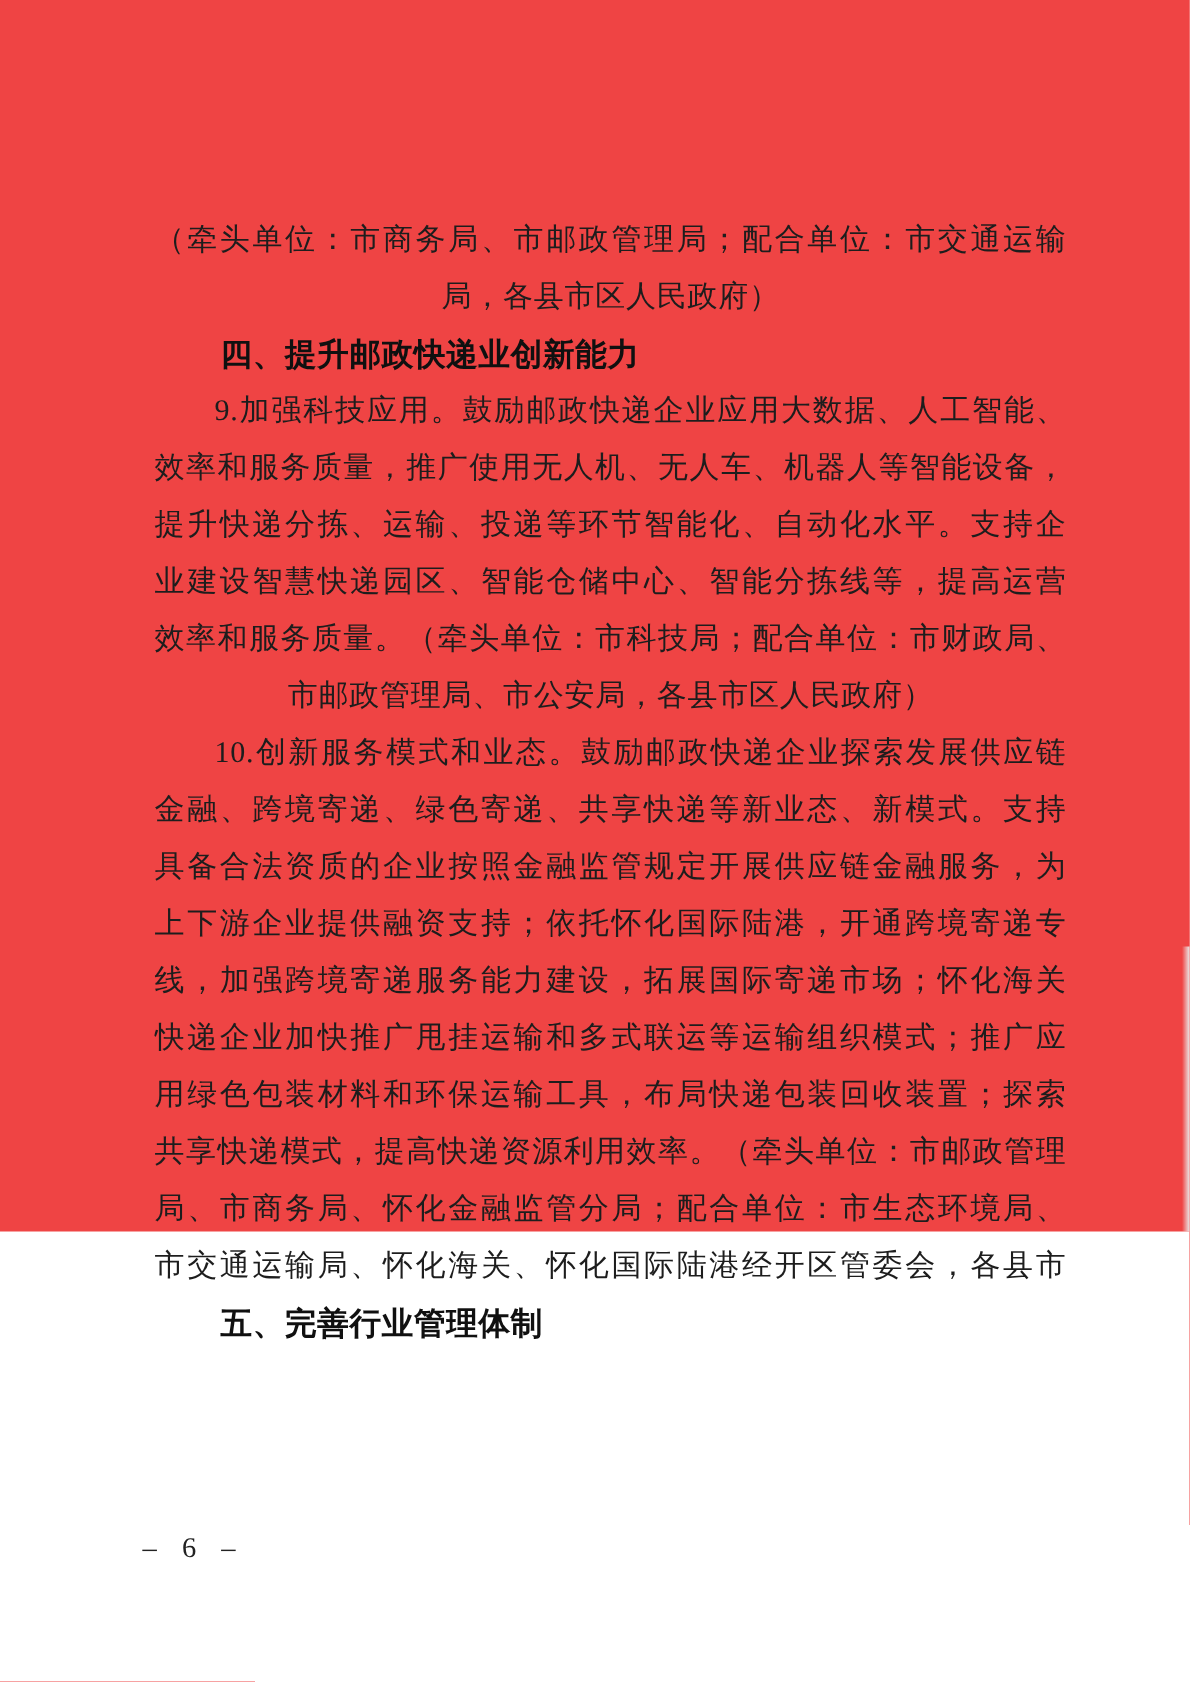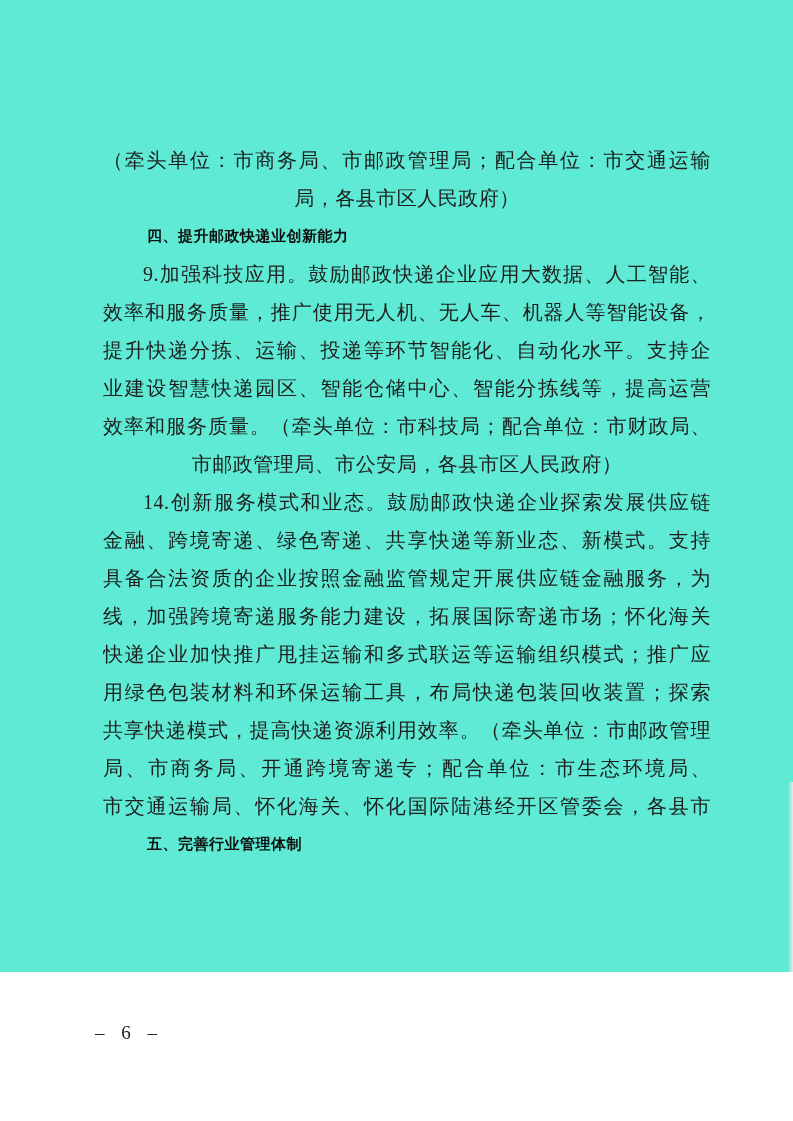--- a/index.html
+++ b/index.html
@@ -9,22 +9,22 @@
   }
   body {
     width: 793px;
     height: 1121px;
     background: #ffffff;
     overflow: hidden;
   }
   .page {
     position: relative;
     width: 793px;
-    height: 972px;
-    background: #5eead4;
+    height: 821px;
+    background: #ef4444;
     font-family: "Liberation Serif", serif;
     color: #1d1d1d;
   }
   .content {
     position: absolute;
     left: 103px;
     top: 141px;
     width: 608px;
   }
   .ln {
@@ -39,21 +39,21 @@
   .ln.fill {
     text-align: justify;
     text-align-last: justify;
   }
   .ln.ind {
     text-indent: 40px;
   }
   .ln.heading {
     font-family: Liberation Serif, serif;
     font-weight: 700;
-    font-size: 15px;
+    font-size: 21px;
     color: #101010;
     text-indent: 44px;
     text-align: right;
     text-align-last: left;
   }
   .page-number {
     position: absolute;
     left: 95px;
     top: 1022px;
     font-size: 19px;
@@ -78,28 +78,29 @@
   <div class="content">
     <div class="ln fill">（牵头单位：市商务局、市邮政管理局；配合单位：市交通运输</div>
     <div class="ln">局，各县市区人民政府）</div>
     <div class="ln heading">四、提升邮政快递业创新能力</div>
     <div class="ln fill ind">9.加强科技应用。鼓励邮政快递企业应用大数据、人工智能、</div>
     <div class="ln fill">效率和服务质量，推广使用无人机、无人车、机器人等智能设备，</div>
     <div class="ln fill">提升快递分拣、运输、投递等环节智能化、自动化水平。支持企</div>
     <div class="ln fill">业建设智慧快递园区、智能仓储中心、智能分拣线等，提高运营</div>
     <div class="ln fill">效率和服务质量。（牵头单位：市科技局；配合单位：市财政局、</div>
     <div class="ln">市邮政管理局、市公安局，各县市区人民政府）</div>
-    <div class="ln fill ind">14.创新服务模式和业态。鼓励邮政快递企业探索发展供应链</div>
+    <div class="ln fill ind">10.创新服务模式和业态。鼓励邮政快递企业探索发展供应链</div>
     <div class="ln fill">金融、跨境寄递、绿色寄递、共享快递等新业态、新模式。支持</div>
     <div class="ln fill">具备合法资质的企业按照金融监管规定开展供应链金融服务，为</div>
+    <div class="ln fill">上下游企业提供融资支持；依托怀化国际陆港，开通跨境寄递专</div>
     <div class="ln fill">线，加强跨境寄递服务能力建设，拓展国际寄递市场；怀化海关</div>
     <div class="ln fill">快递企业加快推广甩挂运输和多式联运等运输组织模式；推广应</div>
     <div class="ln fill">用绿色包装材料和环保运输工具，布局快递包装回收装置；探索</div>
     <div class="ln fill">共享快递模式，提高快递资源利用效率。（牵头单位：市邮政管理</div>
-    <div class="ln fill">局、市商务局、开通跨境寄递专；配合单位：市生态环境局、</div>
+    <div class="ln fill">局、市商务局、怀化金融监管分局；配合单位：市生态环境局、</div>
     <div class="ln fill">市交通运输局、怀化海关、怀化国际陆港经开区管委会，各县市</div>
     <div class="ln heading">五、完善行业管理体制</div>
   </div>
 
   <div class="page-number">– 6 –</div>
 
   <div class="scan-edge"></div>
 
 </div>
 

